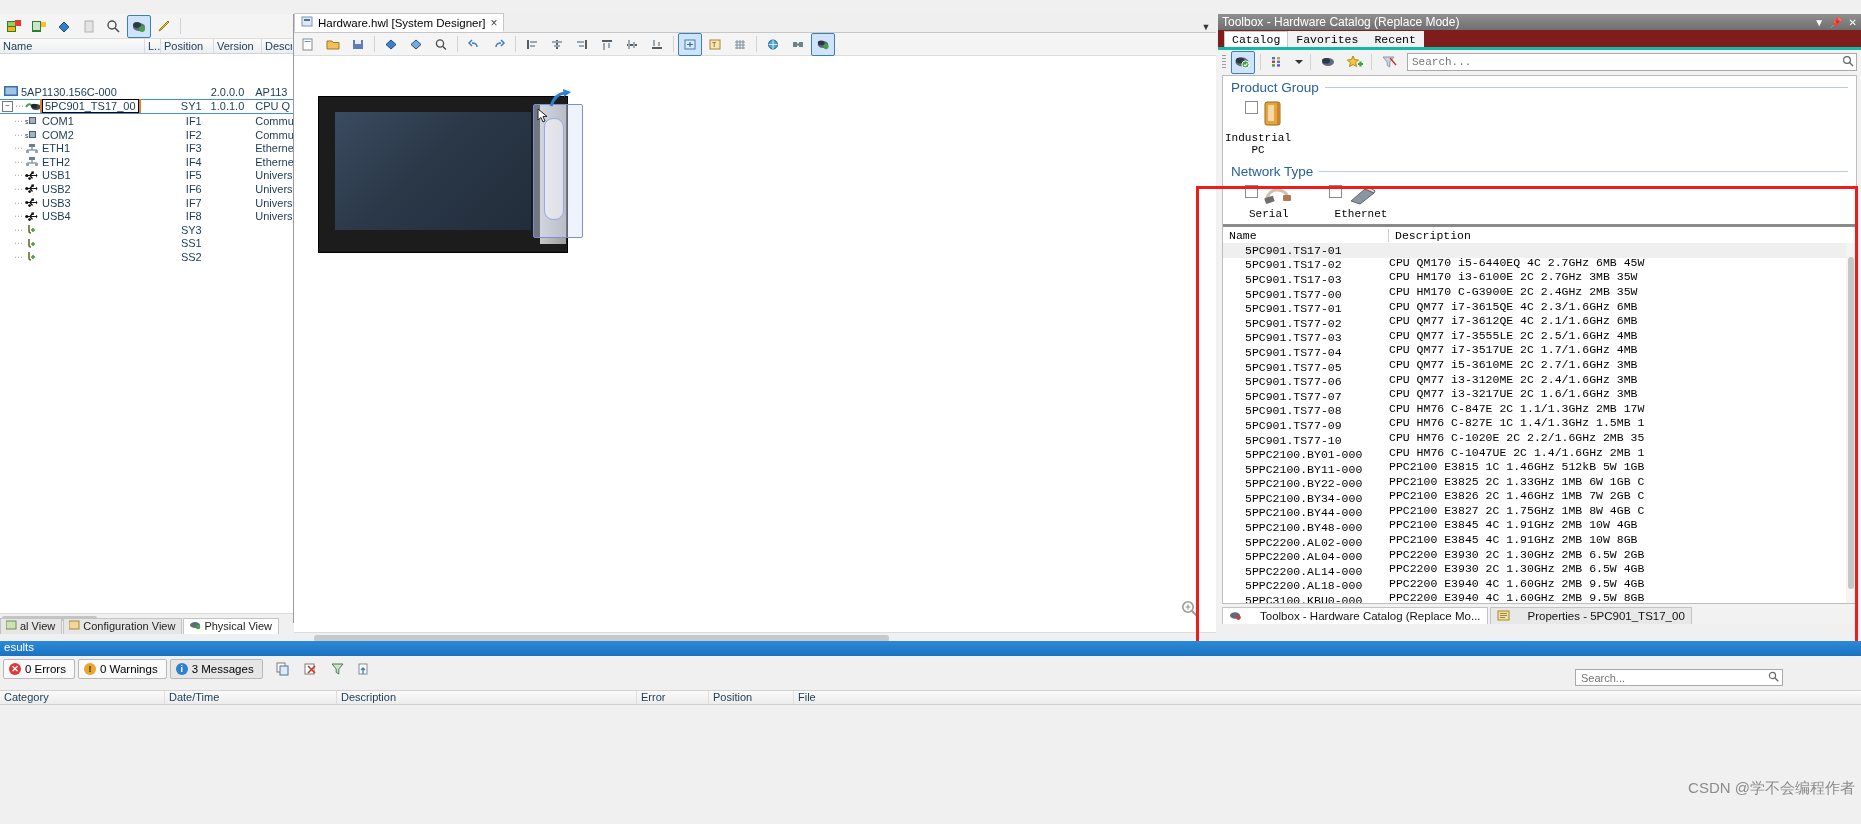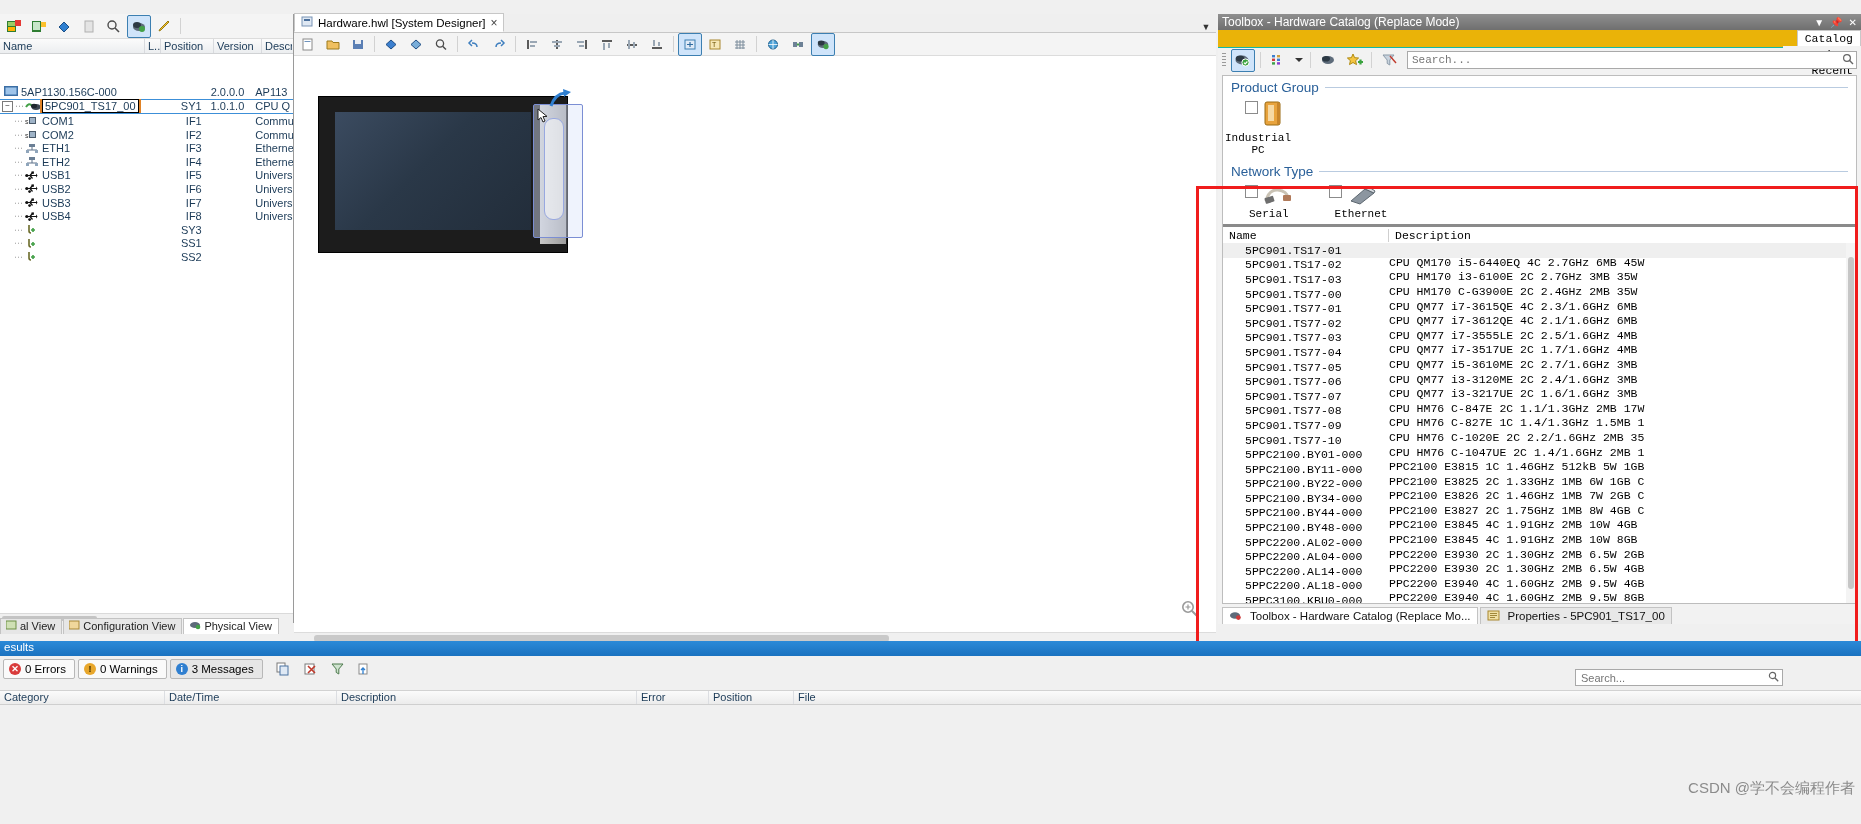--- a/index.html
+++ b/index.html
@@ -105,22 +105,22 @@
   .arrow-ico{position:absolute;left:230px;top:-8px;}
   .zoom-badge{position:absolute;right:18px;bottom:24px;color:#7a7a7a;font-size:14px;}
 
   
   .right{position:absolute;left:1218px;top:14px;width:643px;height:610px;background:#f2f2f2;}
   .rt-title{height:16px;background:linear-gradient(to bottom,#8f8f8f,#6f6f6f);color:#fff;
      display:flex;align-items:center;padding:0 4px;font-size:12px;}
   .rt-title .t{flex:1;}
   .rt-title .b{margin-left:6px;font-size:10px;cursor:pointer;}
 
-  .rtabs{height:17px;display:flex;align-items:flex-end;background:#eab308;padding-left:6px;
-     border-bottom:1px solid #14b8a6;flex-direction:column;}
+  .rtabs{height:17px;display:flex;align-items:flex-end;background:#7f1d1d;padding-left:6px;
+     border-bottom:3px solid #14b8a6;}
   .rtab{font-family:"Liberation Mono",monospace;font-size:11.5px;padding:1px 7px 1px 7px;
      background:#f2f2f2;border:1px solid transparent;border-bottom:none;cursor:pointer;color:#000;}
   .rtab.active{background:#fff;border-color:#c8c8c8;}
 
   .rtoolbar{height:24px;background:#f2f2f2;display:flex;align-items:center;gap:2px;padding:0 4px;}
   .gripper{width:4px;height:14px;background:
      repeating-linear-gradient(to bottom,#9a9a9a 0 1px,transparent 1px 3px);margin-right:3px;}
   .searchbox{flex:1;height:16px;background:#fff;border:1px solid #a9a9a9;display:flex;
      align-items:center;padding:0 2px;margin-left:4px;}
   .searchbox input{border:0;outline:0;flex:1;font-family:"Liberation Mono",monospace;
@@ -151,21 +151,21 @@
   .crow{height:14.6px;display:flex;align-items:center;font-family:"Liberation Mono",monospace;
      font-size:11.5px;white-space:nowrap;cursor:pointer;}
   .crow.alt{background:#efefef;}
   .crow .c1{width:166px;padding-left:22px;box-sizing:border-box;overflow:hidden;}
   .crow .c2{flex:1;overflow:hidden;margin-top:24px;}
 
   .vbar{position:absolute;right:0;top:0;width:10px;height:100%;background:#f4f4f4;}
   .vbar i{position:absolute;left:2px;top:14px;width:6px;height:332px;background:#c6c6c6;border-radius:3px;}
 
   .docktabs{position:absolute;left:4px;bottom:0;width:635px;height:17px;display:flex;align-items:flex-end;gap:2px;}
-  .dtab{height:16px;display:flex;align-items:center;gap:8px;padding:0 6px;font-size:11.5px;
+  .dtab{height:16px;display:flex;align-items:center;gap:18px;padding:0 6px;font-size:11.5px;
      background:#e8e8e8;border:1px solid #c3c3c3;border-bottom:none;cursor:pointer;color:#111;}
   .dtab.active{background:#fff;}
 
   
   .annot{position:absolute;left:1196px;top:186px;width:662px;height:462px;
      border:3px solid #f01c1c;box-sizing:border-box;pointer-events:none;}
 
   
   .output{position:absolute;left:0;top:641px;width:1861px;height:183px;background:#f0f0f0;}
   .out-title{height:15px;background:linear-gradient(to bottom,#2b8ad8,#1a72c0);color:#fff;

